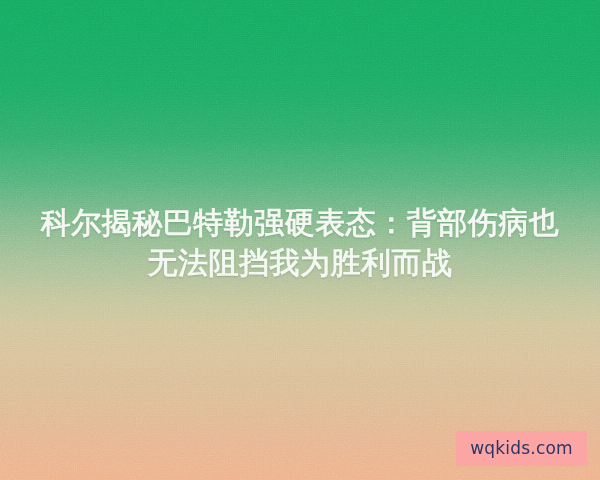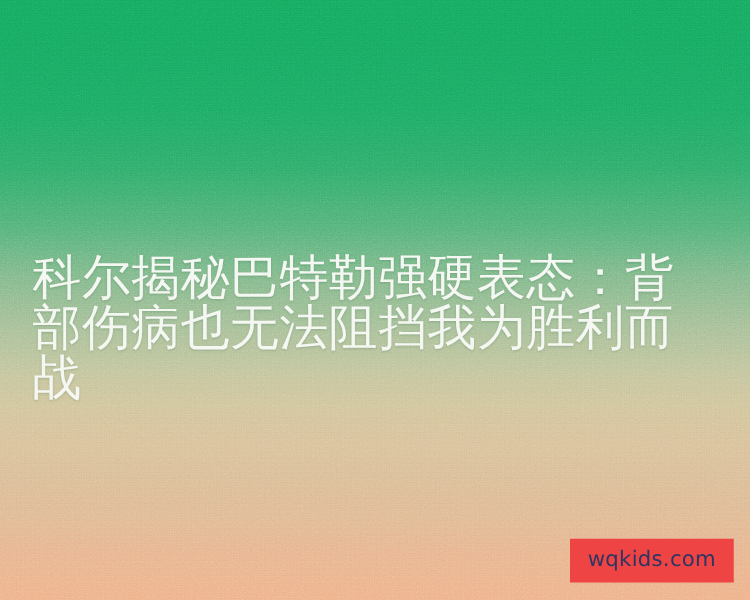--- a/index.html
+++ b/index.html
@@ -56,37 +56,38 @@
       repeating-linear-gradient(0deg,   rgba(255,255,255,0.055) 0px, rgba(255,255,255,0.055) 1px, rgba(0,0,0,0.045) 1px, rgba(0,0,0,0.045) 2px),
       repeating-linear-gradient(90deg,  rgba(255,255,255,0.045) 0px, rgba(255,255,255,0.045) 1px, rgba(0,0,0,0.035) 1px, rgba(0,0,0,0.035) 2px);
   }
 
   
   .headline {
     position: absolute;
     left: 26px;
     right: 26px;
     top: 203px;
+    text-align: center;
     color: #f4f7f2;
-    font-size: 39px;
+    font-size: 30px;
     line-height: 40px;
     letter-spacing: 0.5px;
-    font-weight: 400;
+    font-weight: 700;
     white-space: pre-wrap;
     text-shadow: 0 1px 2px rgba(0, 60, 30, 0.18);
   }
 
   
   .watermark {
     position: absolute;
     left: 456px;
     top: 431px;
     width: 131px;
     height: 35px;
-    background: #ef4444;
+    background: #fca5a5;
     display: flex;
     align-items: center;
     justify-content: center;
   }
   .watermark-text {
     color: #2d3663;
     font-size: 17px;
     line-height: 1;
     letter-spacing: 0.2px;
     font-weight: 400;

